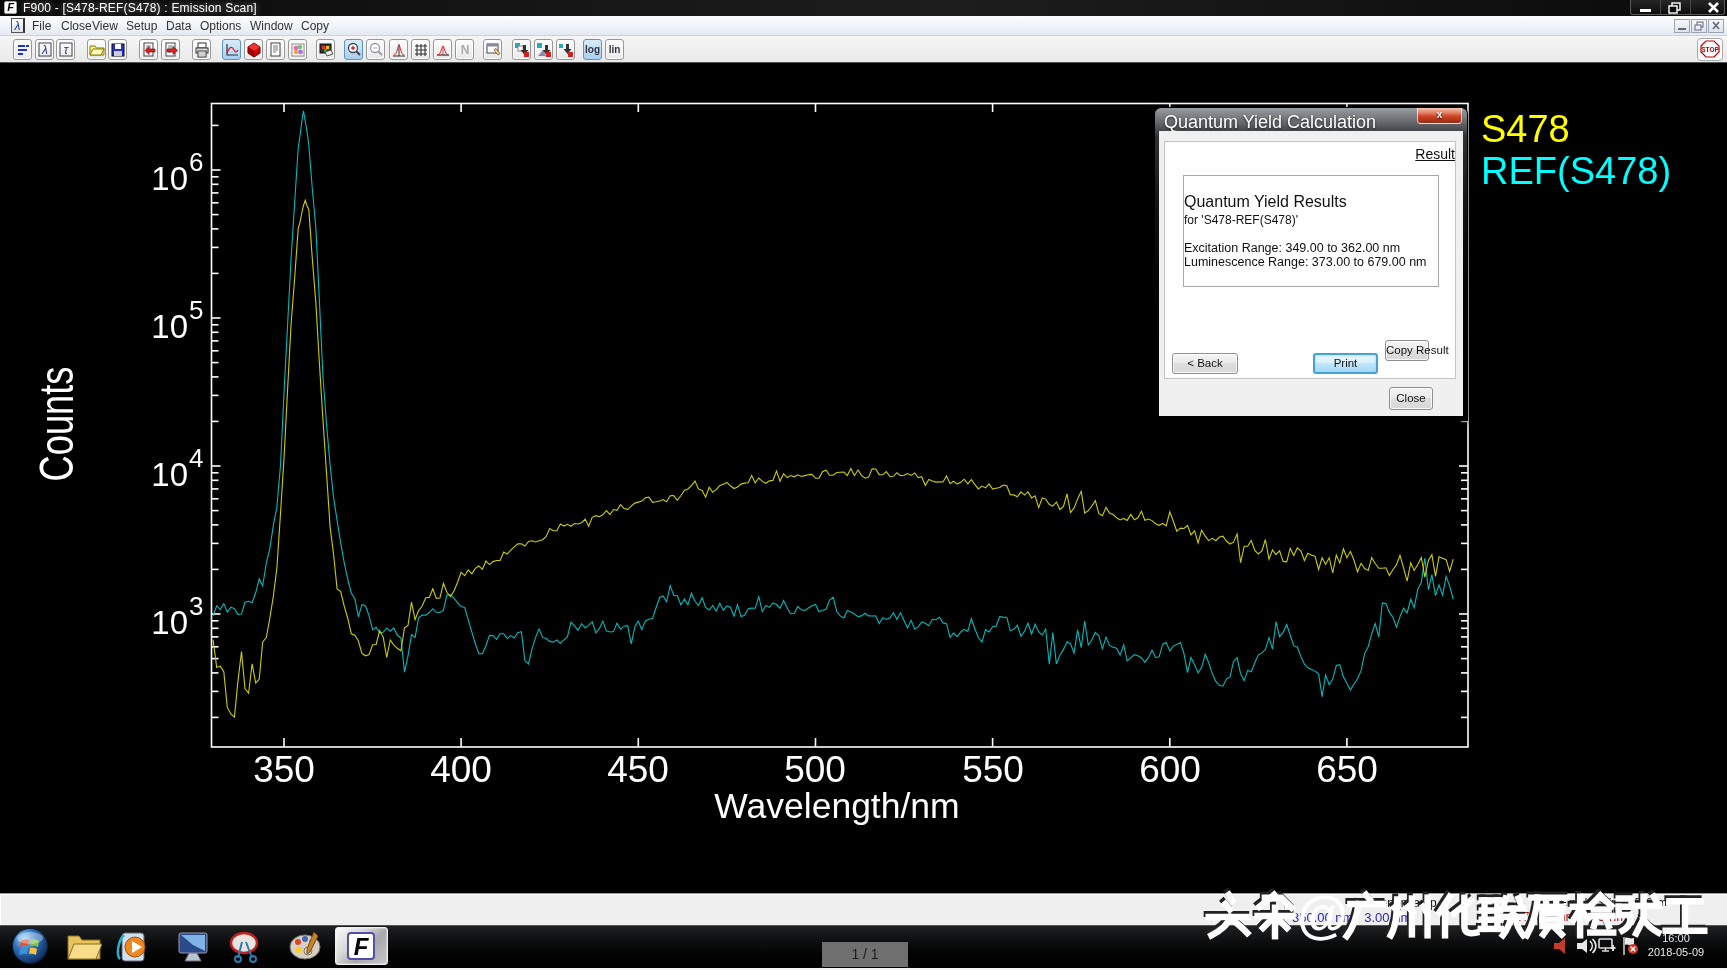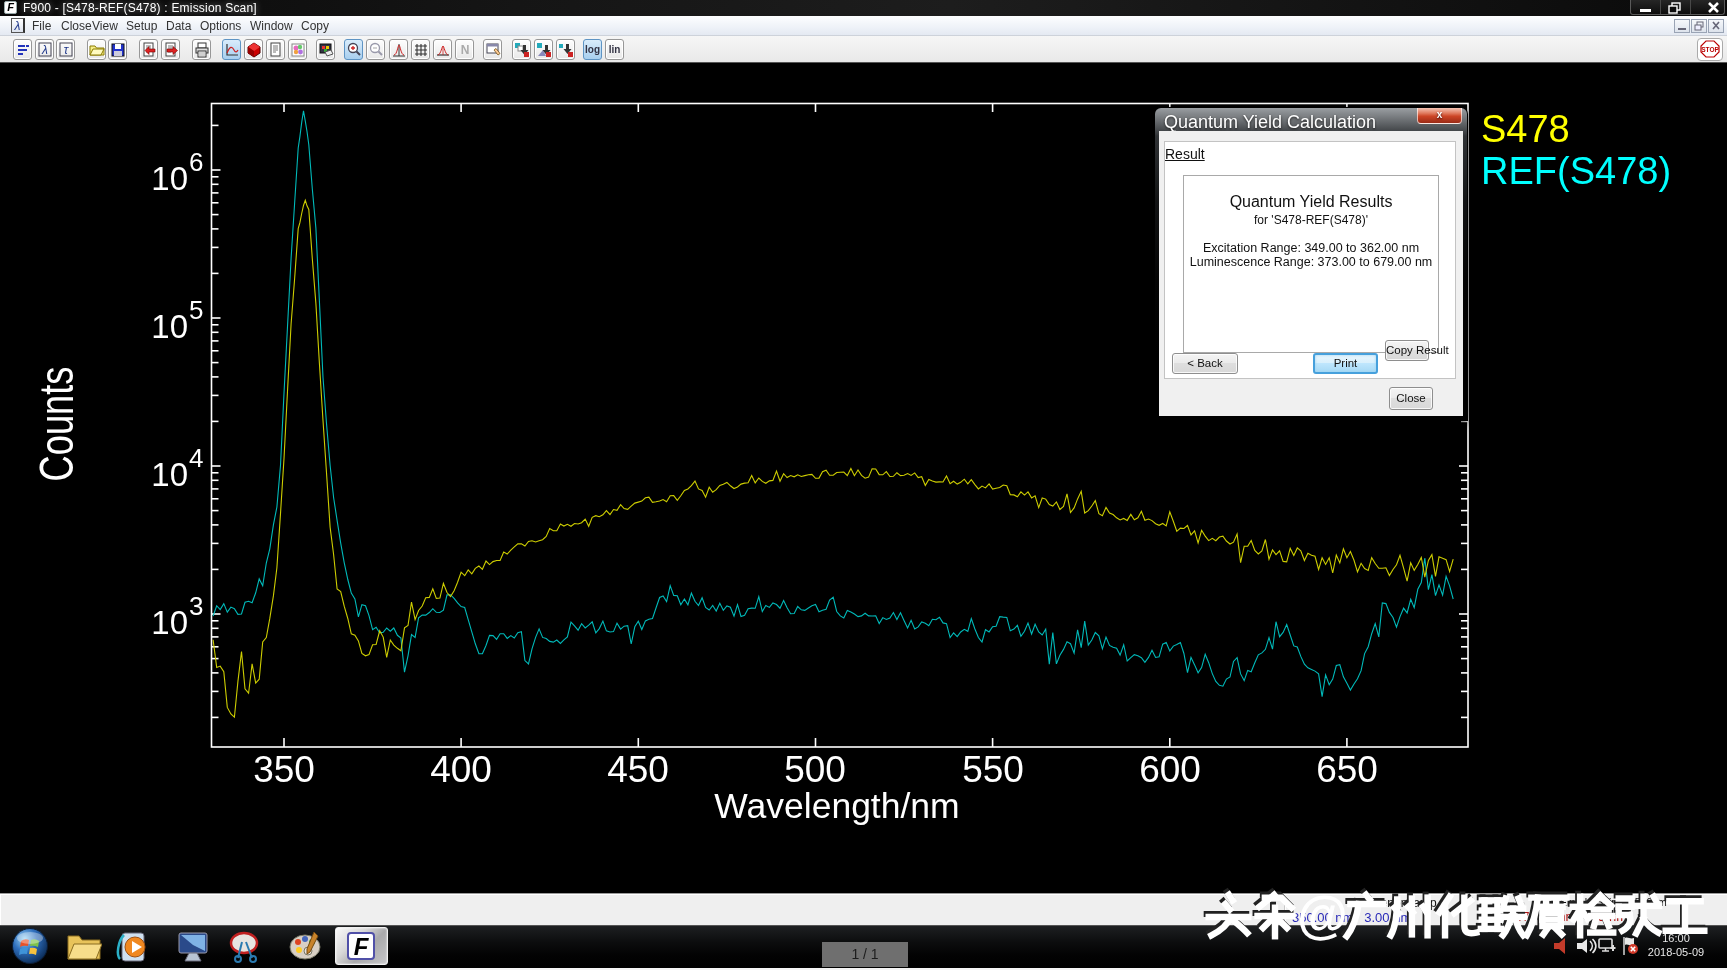--- a/index.html
+++ b/index.html
@@ -22,22 +22,22 @@
 .tb.hi{background:linear-gradient(#d9ecfb,#a8cfee);border-color:#5e94c4;box-shadow:none}
 .tb svg{position:absolute;left:1px;top:2px}
 .tb.txt{font-size:10px;color:#334;text-align:center;line-height:19px;font-weight:bold}
 #stopbtn{position:absolute;left:1697px;top:2px;width:26px;height:23px;border:1px solid #aaa;border-radius:4px;background:#fff}
 
 #dlg{position:absolute;left:1155px;top:108px;width:312px;height:312px;border-radius:6px 6px 0 0;background:linear-gradient(#9a9ea2 0,#303336 9%,#121314 30%,#040404 55%,#000 80%);box-shadow:0 0 0 1px #000,0 3px 10px rgba(0,0,0,.8)}
 #dlg .title{position:absolute;left:9px;top:4px;font-size:18px;color:#fff;text-shadow:0 1px 3px #000,0 0 4px rgba(255,255,255,.35)}
 #dlgx{position:absolute;left:262px;top:0;width:45px;height:16px;border:1px solid rgba(255,255,255,.65);border-top:none;border-radius:0 0 4px 4px;background:linear-gradient(#f5c4b4,#e07a5e 35%,#cc4526 55%,#9a2a15);color:#fff;font-size:10px;font-weight:bold;text-align:center;line-height:14px;text-shadow:0 1px 2px #300}
 #dlgclient{position:absolute;left:4px;top:23px;width:304px;height:285px;background:#f0f0f0}
 #dlgpanel{position:absolute;left:5px;top:10px;width:292px;height:238px;background:#fff;border:1px solid #c3c3c3}
-#dlgpanel .result{position:absolute;left:0;top:4px;width:100%;text-align:left;font-size:14px;color:#111;text-decoration:underline}
-#resbox{position:absolute;left:18px;top:33px;width:256px;height:178px;border:1px solid #a9a9a9;background:#fff;text-align:center;color:#111}
+#dlgpanel .result{position:absolute;left:0;top:4px;width:100%;text-align:right;font-size:14px;color:#111;text-decoration:underline}
+#resbox{position:absolute;left:18px;top:33px;width:256px;height:112px;border:1px solid #a9a9a9;background:#fff;color:#111}
 #resbox .h1{position:absolute;top:17px;width:100%;font-size:16px}
 #resbox .h2{position:absolute;top:37px;width:100%;font-size:12px}
 #resbox .r1{position:absolute;top:65px;width:100%;font-size:12.5px}
 #resbox .r2{position:absolute;top:79px;width:100%;font-size:12.5px}
 #resbox .qy{position:absolute;top:106px;width:100%;font-size:27px}
 .w7b{position:absolute;height:21px;border:1px solid #8e8e8e;border-radius:3px;background:linear-gradient(#f4f4f4,#ebebeb 45%,#dedede 50%,#d8d8d8);font-size:11.5px;color:#111;text-align:center;line-height:19px;white-space:nowrap;box-shadow:inset 0 0 0 1px rgba(255,255,255,.8)}
 .w7b.def{border:2px solid #46a0dc;box-shadow:inset 0 0 3px #9cd1f0;background:linear-gradient(#eaf6fd,#d9f0fc 45%,#bee6fd 50%,#a7d9f5);line-height:17px}
 
 #statusbar{position:absolute;left:0;top:893px;width:1727px;height:32px;background:#efefef;border-top:1px solid #9a9a9a;box-shadow:inset 1px 1px 0 #fff}
 #statusbar .t{position:absolute;font-size:11px;color:#111;white-space:pre}

